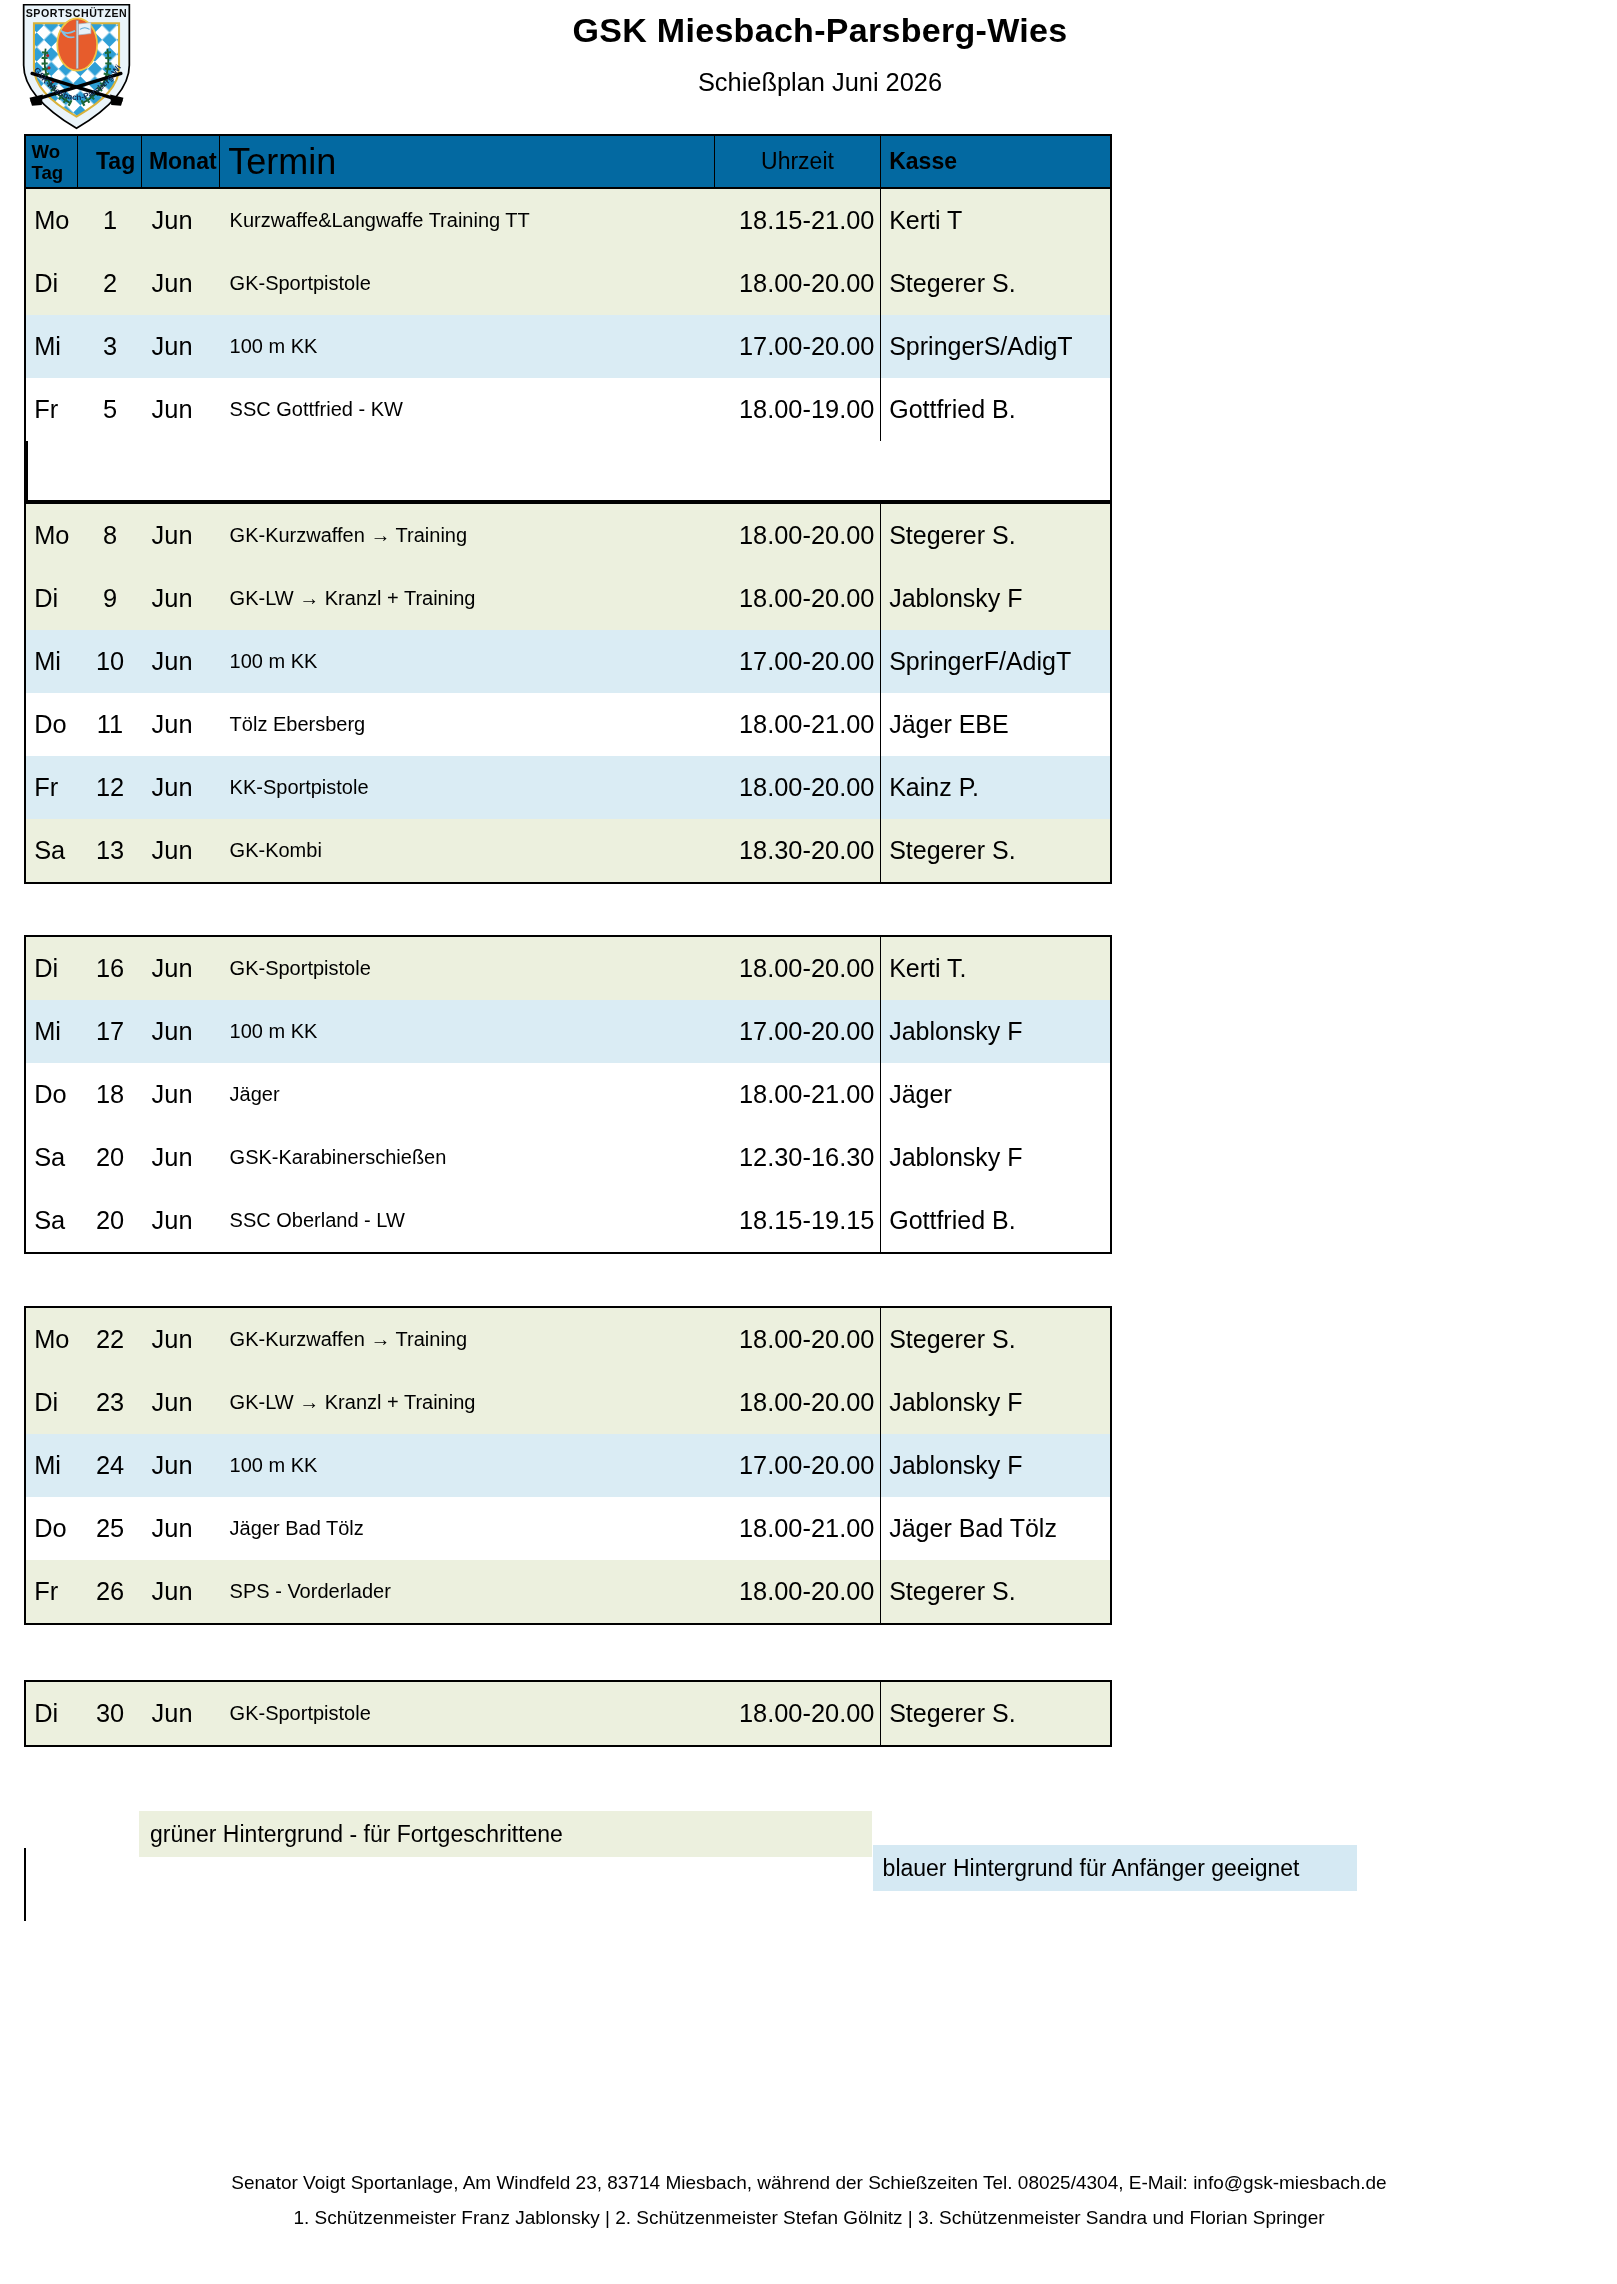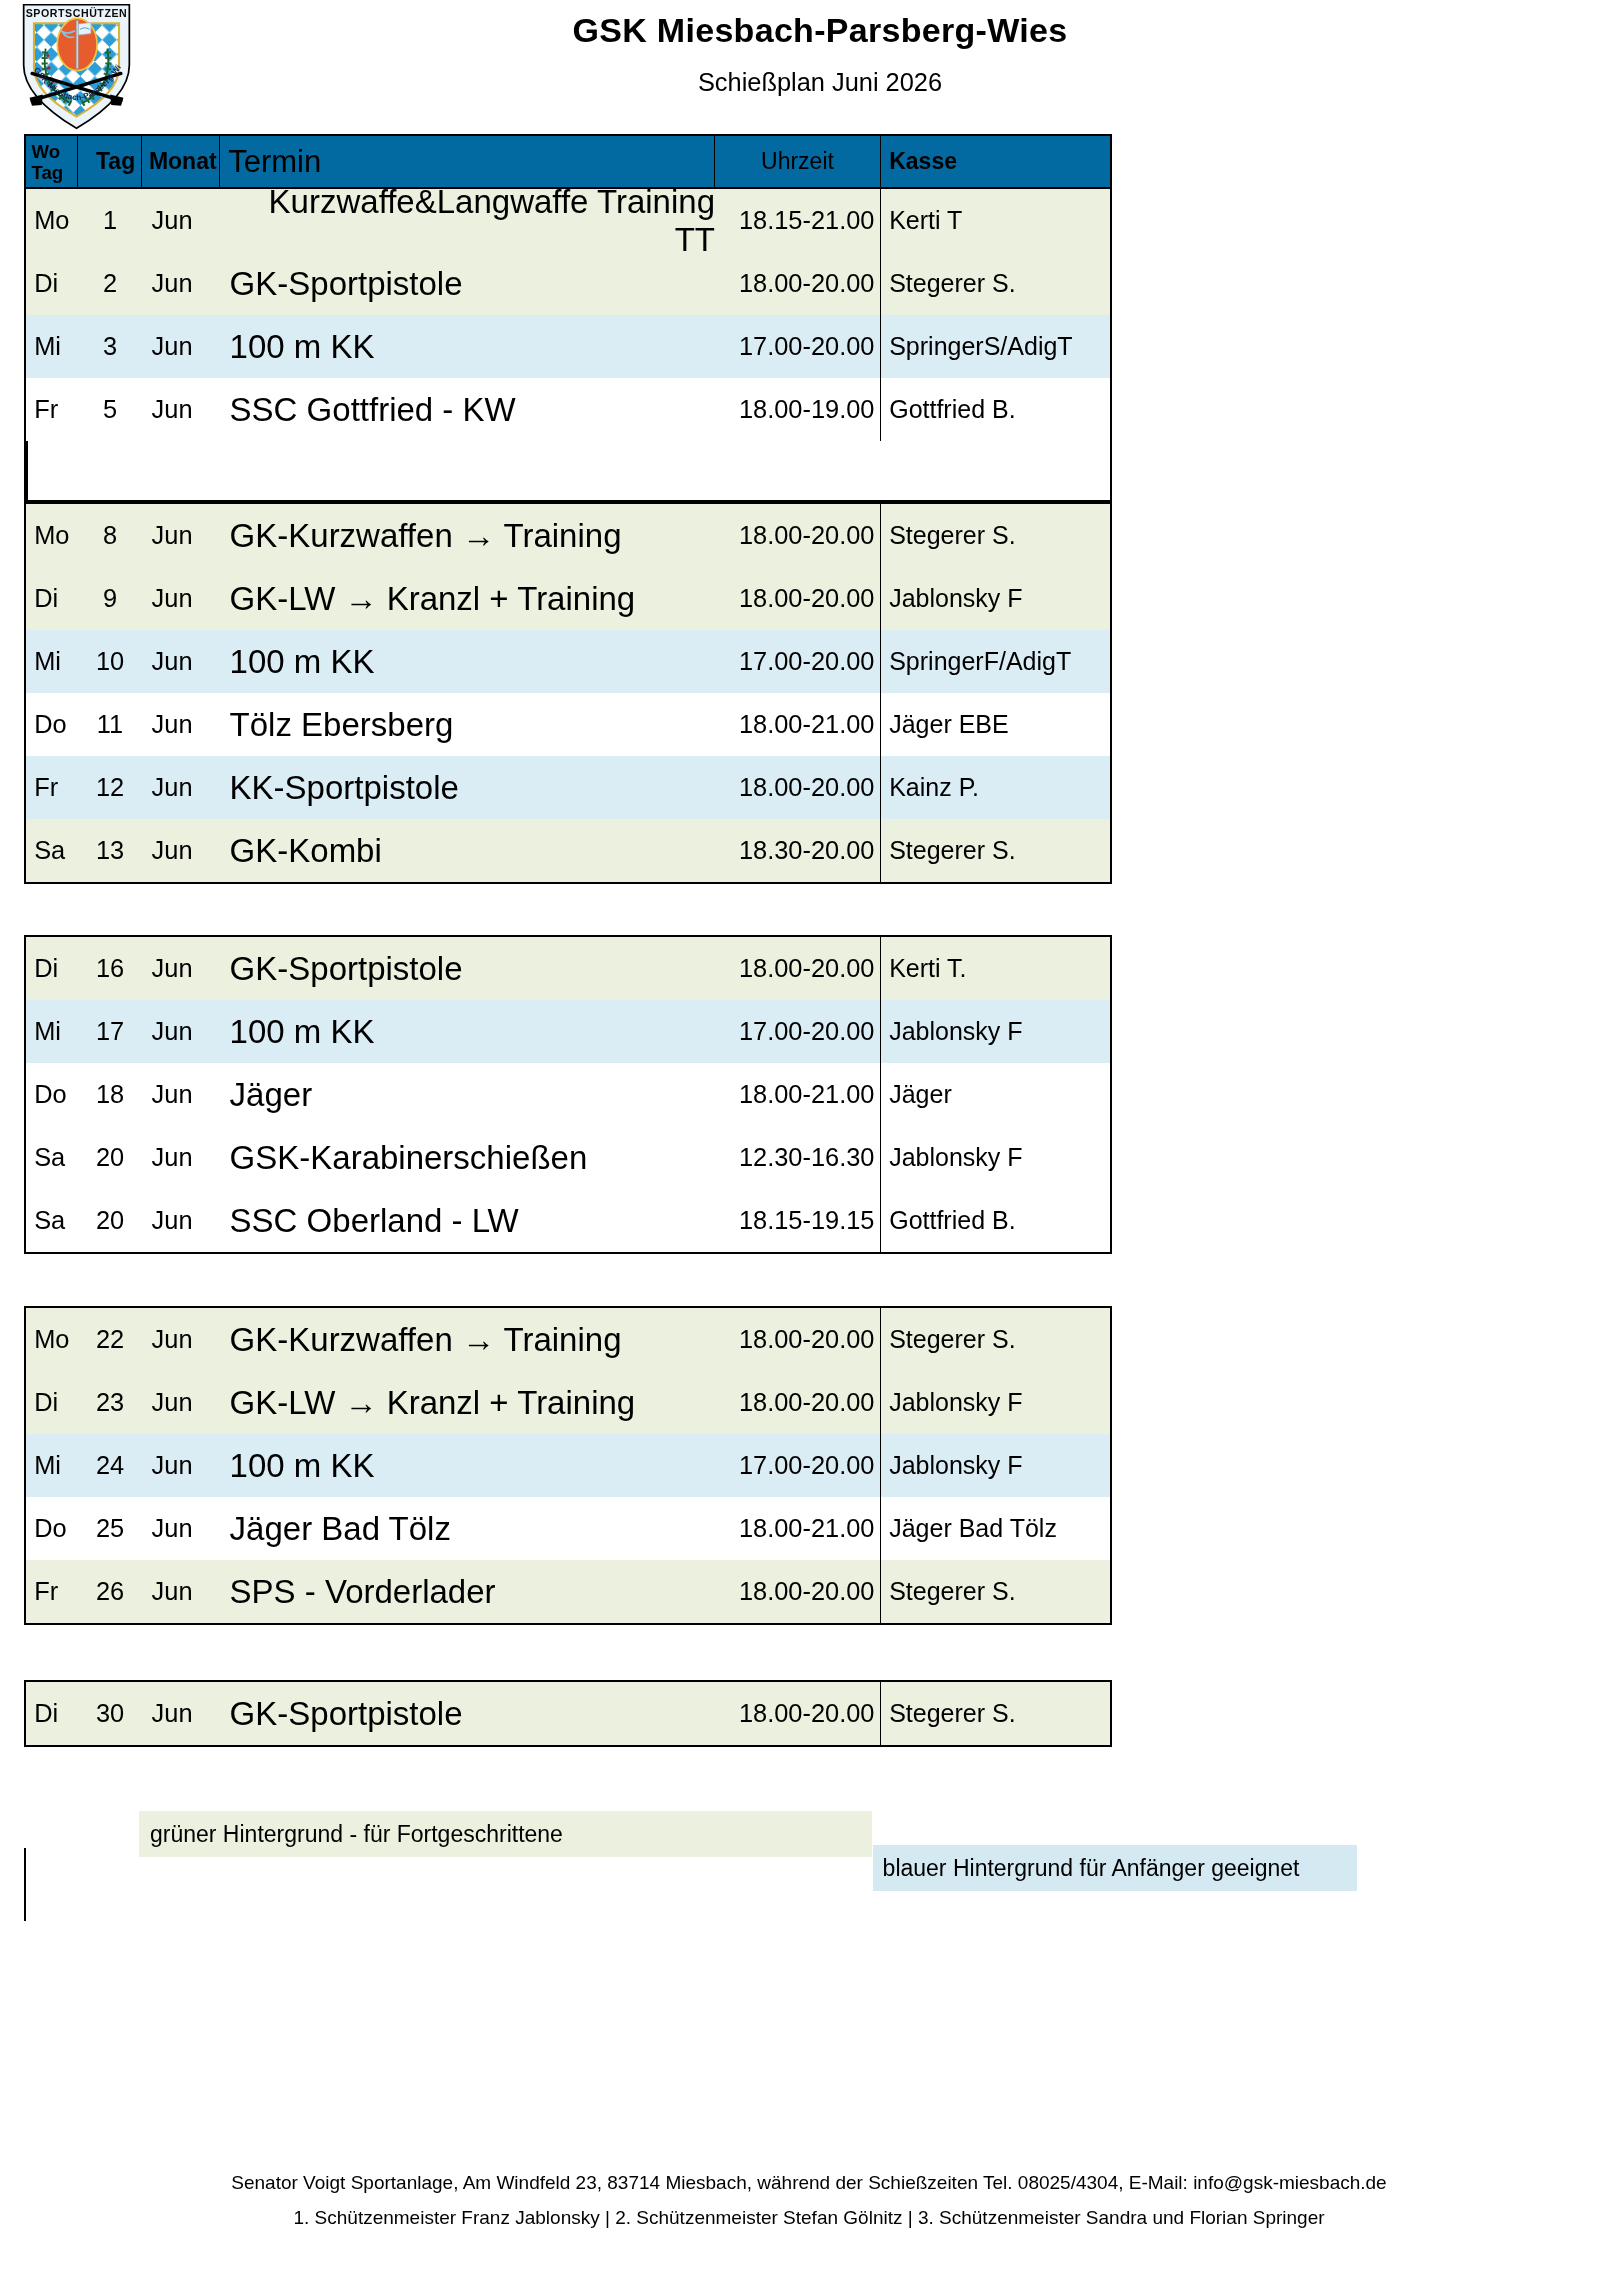--- a/index.html
+++ b/index.html
@@ -25,28 +25,28 @@
   .header-row{display:flex;height:51px;border-bottom:2.1px solid #000;background:#0369a1;}
   .hcell{display:flex;align-items:center;box-sizing:border-box;border-right:1.4px solid #000;}
   .hcell:last-child{border-right:none;}
   .row{display:flex;height:63px;}
   .cell{display:flex;align-items:center;box-sizing:border-box;overflow:hidden;}
   .w-wd{width:52px;}  .w-day{width:64px;} .w-mon{width:78px;}
   .w-ev{width:495px;} .w-time{width:166px;} .w-kasse{flex:1;}
   .c-wd{padding-left:8.2px;font-size:25.4px;}
   .c-day{justify-content:center;font-size:25.4px;}
   .c-mon{padding-left:9.6px;font-size:25.4px;}
-  .c-ev{padding-left:9.6px;font-size:33px;text-align:right;}
+  .c-ev{padding-left:9.6px;font-size:20px;}
   .c-time{justify-content:flex-end;padding-right:5.5px;font-size:25.4px;border-right:1.4px solid #000;}
   .c-kasse{padding-left:8.2px;font-size:25px;}
   .h-wotag{flex-direction:column;align-items:flex-start;justify-content:center;
            padding-left:5.5px;font-weight:bold;font-size:18.6px;line-height:21px;}
   .h-tag{justify-content:flex-start;padding-left:18px;font-weight:bold;font-size:23px;}
   .h-monat{padding-left:6.9px;font-weight:bold;font-size:23px;}
-  .h-termin{padding-left:8.2px;font-size:31px;}
+  .h-termin{padding-left:8.2px;font-size:36px;}
   .h-uhrzeit{justify-content:center;font-weight:normal;font-size:23px;}
   .h-kasse{padding-left:8.2px;font-weight:bold;font-size:23px;}
   .gap-row{height:59px;border-left:2.1px solid #000;background:#fff;}
   .spacer2{height:51px;} .spacer3{height:52px;} .spacer4{height:55px;}
 
   
   .legend-item{position:absolute;top:1811px;height:46px;display:flex;align-items:center;
                box-sizing:border-box;font-size:23px;}
   .legend-green{left:139px;width:733px;background:var(--green);padding-left:11px;}
   .legend-blue{left:873px;width:484px;background:var(--legend-blue);padding-left:9.6px;margin-top:34px;}

